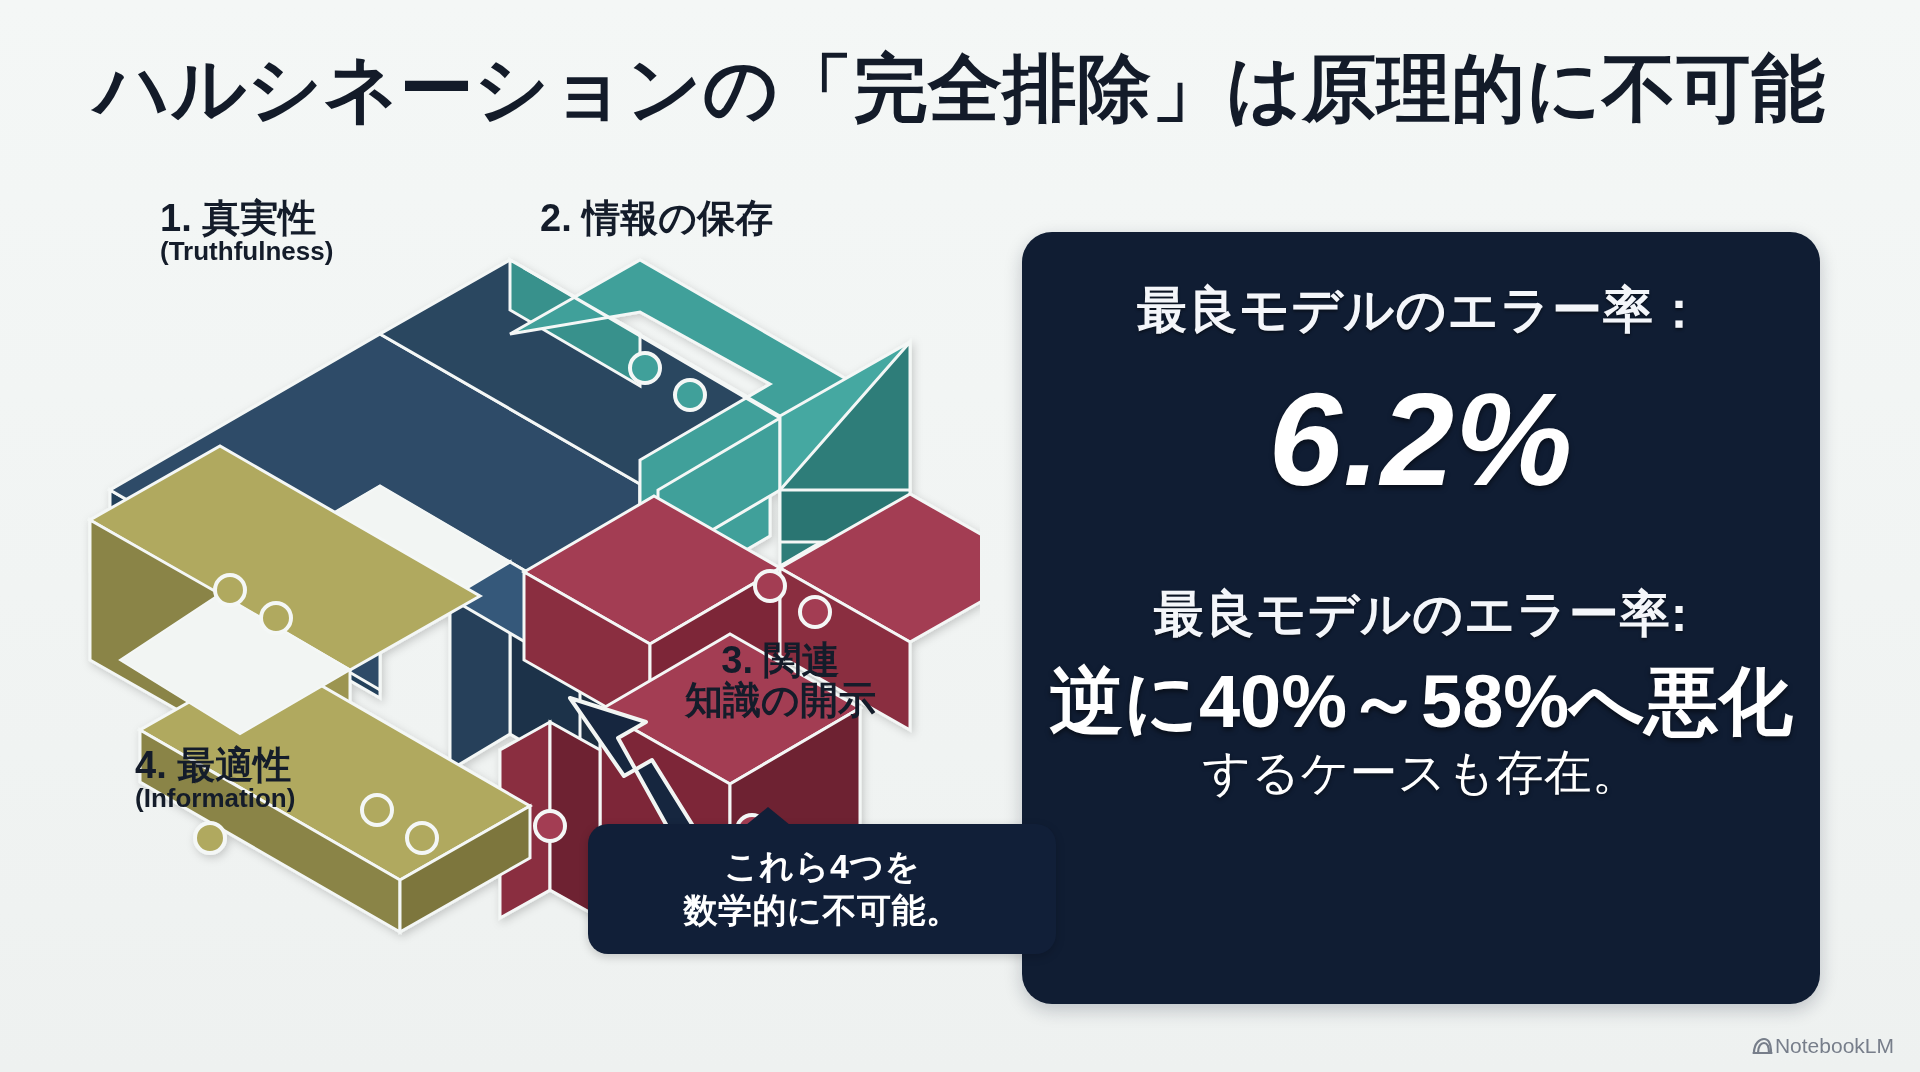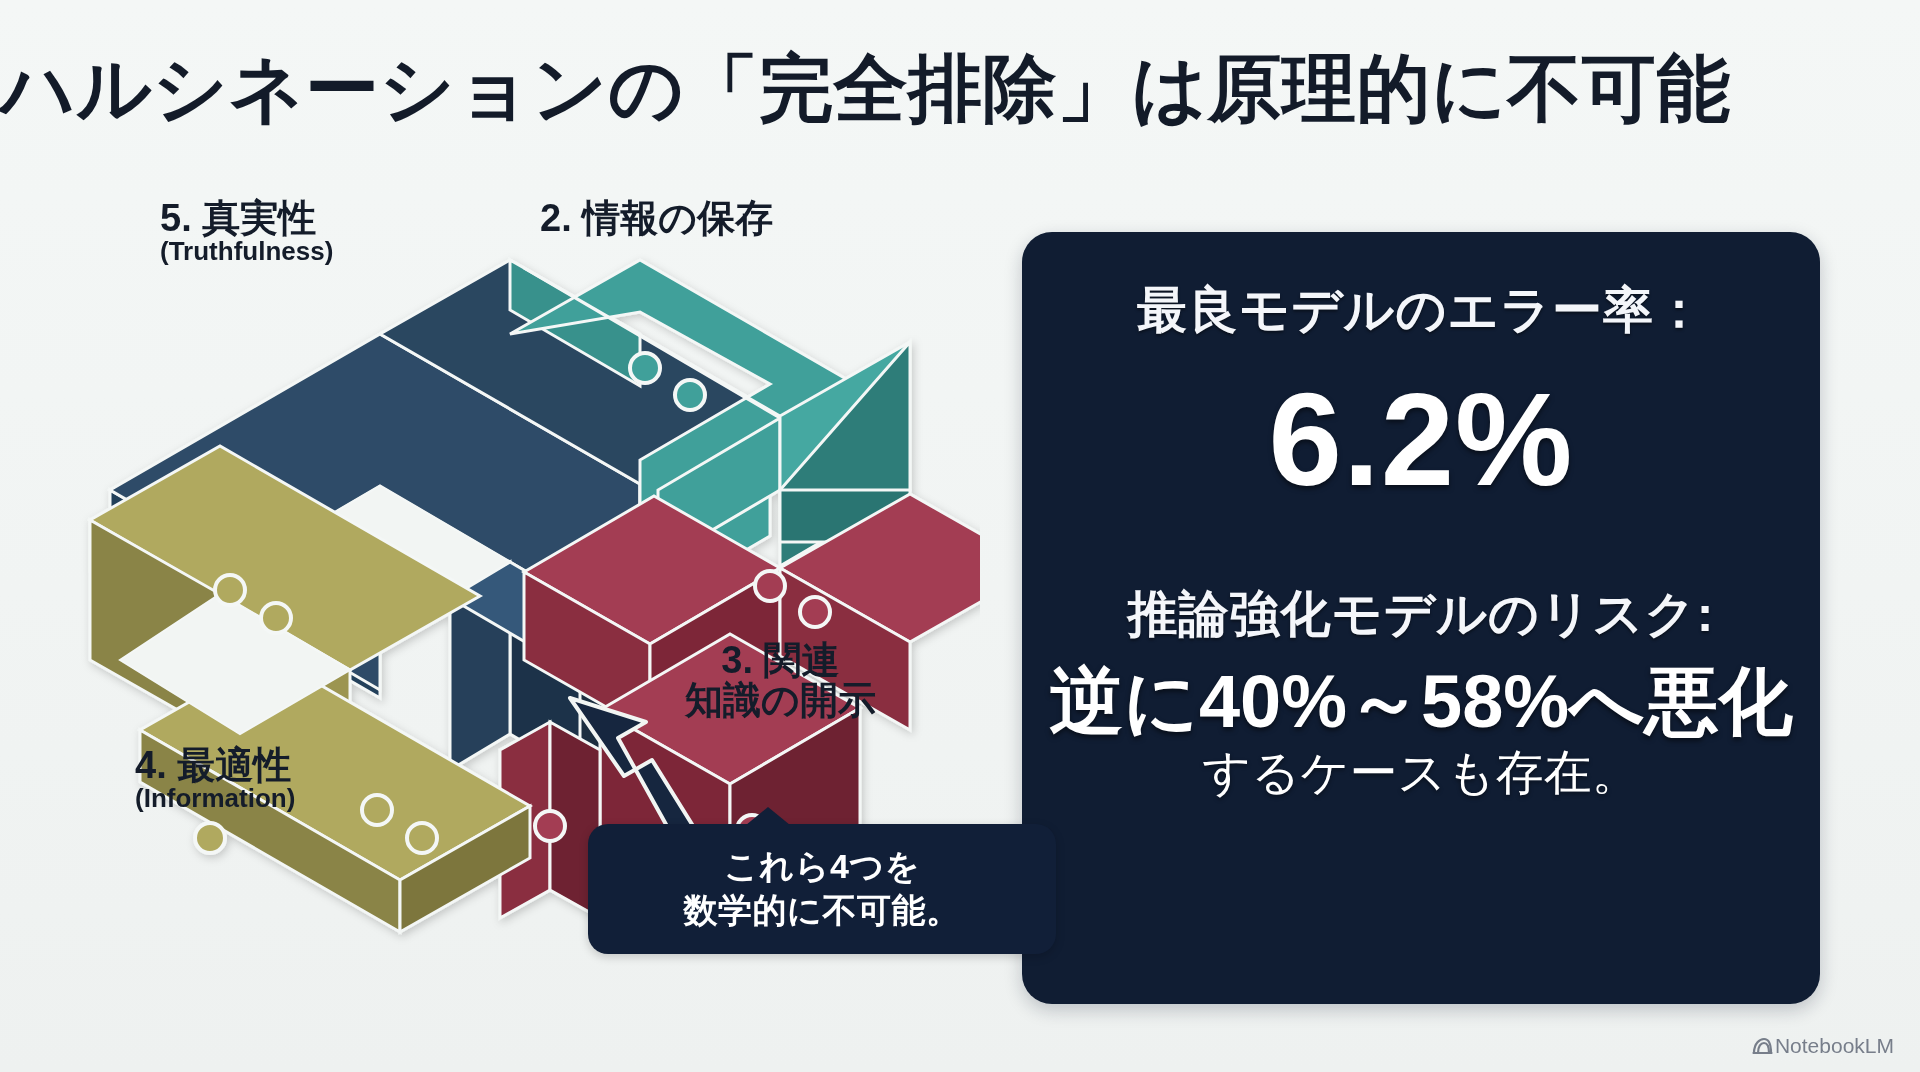--- a/index.html
+++ b/index.html
@@ -26,20 +26,21 @@
     background: linear-gradient(180deg, #f4f7f6 0%, #f1f4f3 55%, #eef1f0 100%);
     pointer-events: none;
   }
   .layer { position: relative; z-index: 2; }
 
   
   #title {
     position: absolute;
     left: 0; right: 0;
     top: 40px;
+    text-align: center;
     font-size: 74px;
     font-weight: 700;
     letter-spacing: 0.5px;
     color: #131b29;
     white-space: nowrap;
   }
 
   
   #diagram-area {
     position: absolute;
@@ -143,20 +144,21 @@
     text-shadow: 0 2px 3px rgba(0,0,0,0.45);
   }
   .stat-big {
     color: #ffffff;
     font-size: 132px;
     font-weight: 700;
     line-height: 1.0;
     letter-spacing: 1px;
     margin-top: 34px;
     text-shadow: 0 3px 5px rgba(0,0,0,0.5);
+    font-style: italic;
   }
   .spacer-lg { height: 78px; }
   .stat-emph {
     color: #ffffff;
     font-size: 74px;
     font-weight: 700;
     line-height: 1.08;
     letter-spacing: 0px;
     margin-top: 18px;
     white-space: nowrap;
@@ -275,21 +277,21 @@
           <circle cx="297" cy="620" r="15" fill="#b0a95f"></circle>
           <circle cx="342" cy="648" r="15" fill="#b0a95f"></circle>
           <circle cx="130" cy="648" r="15" fill="#b0a95f"></circle>
           <circle cx="470" cy="636" r="15" fill="#a33c52"></circle>
           <circle cx="672" cy="640" r="15" fill="#a33c52"></circle>
         </g>
       </g>
     </svg>
 
     <div class="pz-label" id="label-1">
-      <span class="jp">5. 真実性</span>
+      <span class="jp">1. 真実性</span>
       <span class="en">(Truthfulness)</span>
     </div>
 
     <div class="pz-label" id="label-2">
       <span class="jp">2. 情報の保存</span>
     </div>
 
     <div class="pz-label" id="label-3">
       <span class="jp">3. 関連</span>
       <span class="jp">知識の開示</span>
@@ -307,21 +309,21 @@
 
   <div id="callout" class="layer">
     <span class="cl-line">これら4つを</span>
     <span class="cl-line">数学的に不可能。</span>
   </div>
 
   <div id="stats-panel" class="layer">
     <div class="stat-caption">最良モデルのエラー率：</div>
     <div class="stat-big">6.2%</div>
     <div class="spacer-lg"></div>
-    <div class="stat-caption">推論強化モデルのリスク:</div>
+    <div class="stat-caption">最良モデルのエラー率:</div>
     <div class="stat-emph">逆に40%～58%へ悪化</div>
     <div class="stat-tail">するケースも存在。</div>
   </div>
 
   <div id="watermark" class="layer">
     <span>
       <svg width="24" height="20" viewBox="0 0 24 20">
         <path d="M3 17 C3 7, 9 3, 13 3 C17 3, 20 7, 20 17" fill="none" stroke="#6b7280" stroke-width="2.2" stroke-linecap="round"></path>
         <path d="M7 17 C7 10, 10 7, 13 7 C16 7, 18 10, 18 17" fill="none" stroke="#6b7280" stroke-width="2.2" stroke-linecap="round"></path>
         <path d="M2.5 17 L20.5 17" stroke="#6b7280" stroke-width="2.2" stroke-linecap="round"></path>

